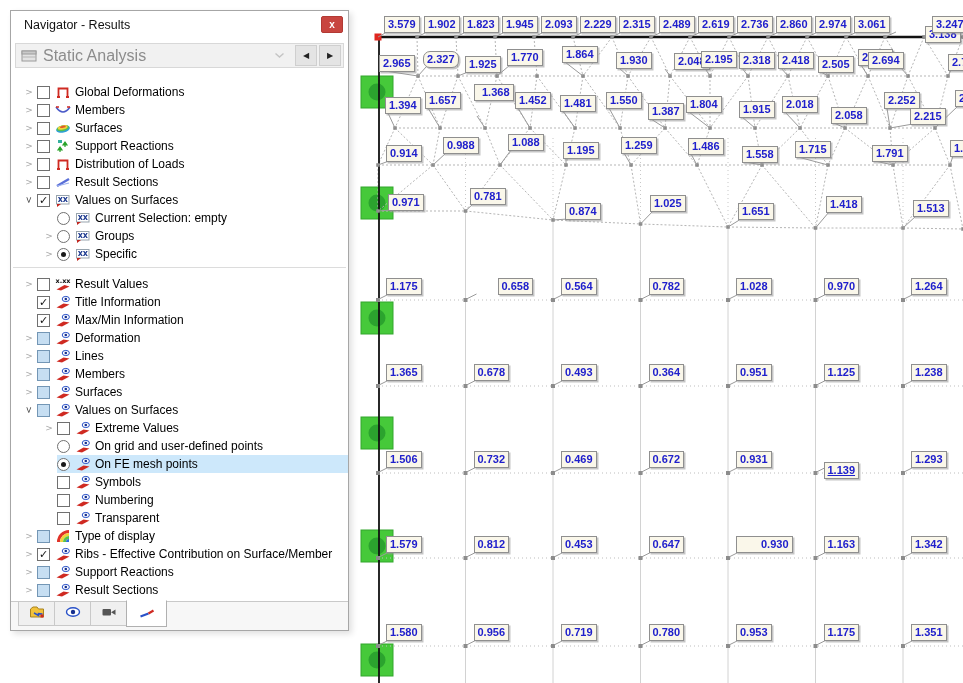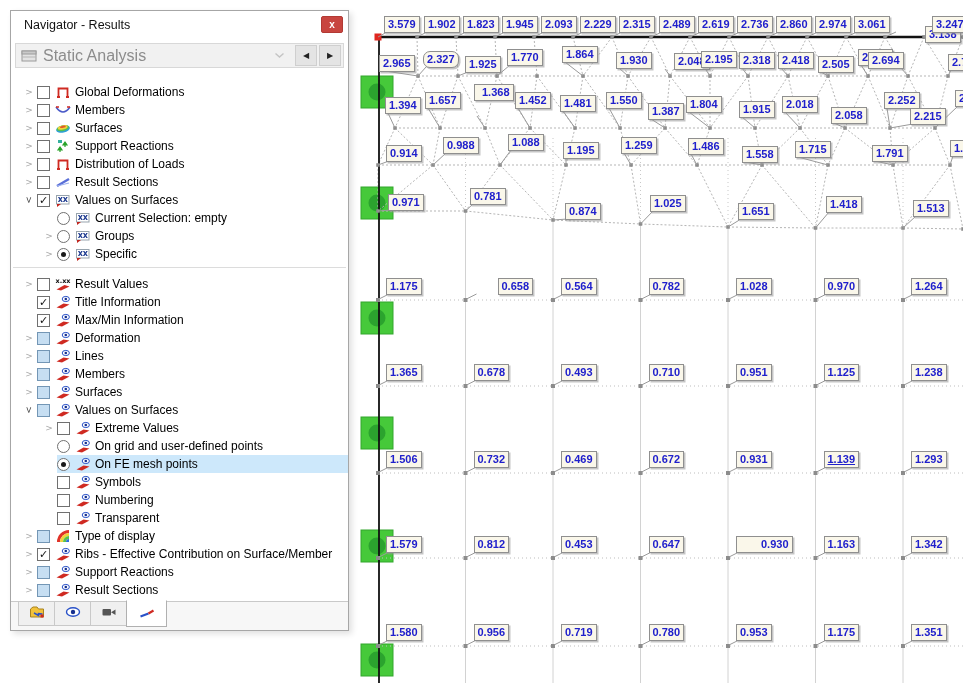--- a/index.html
+++ b/index.html
@@ -480,30 +480,30 @@
       <div class="vlabel" style="left: 386px; top: 278px;">1.175</div>
       <div class="vlabel" style="left: 473.5px; top: 278px; margin-left: 24px;">0.658</div>
       <div class="vlabel" style="left: 561px; top: 278px;">0.564</div>
       <div class="vlabel" style="left: 648.5px; top: 278px;">0.782</div>
       <div class="vlabel" style="left: 736px; top: 278px;">1.028</div>
       <div class="vlabel" style="left: 823.5px; top: 278px;">0.970</div>
       <div class="vlabel" style="left: 911px; top: 278px;">1.264</div>
       <div class="vlabel" style="left: 386px; top: 364px;">1.365</div>
       <div class="vlabel" style="left: 473.5px; top: 364px;">0.678</div>
       <div class="vlabel" style="left: 561px; top: 364px;">0.493</div>
-      <div class="vlabel" style="left: 648.5px; top: 364px;">0.710</div>
+      <div class="vlabel" style="left: 648.5px; top: 364px;">0.364</div>
       <div class="vlabel" style="left: 736px; top: 364px;">0.951</div>
       <div class="vlabel" style="left: 823.5px; top: 364px;">1.125</div>
       <div class="vlabel" style="left: 911px; top: 364px;">1.238</div>
       <div class="vlabel" style="left: 386px; top: 451px;">1.506</div>
       <div class="vlabel" style="left: 473.5px; top: 451px;">0.732</div>
       <div class="vlabel" style="left: 561px; top: 451px;">0.469</div>
       <div class="vlabel" style="left: 648.5px; top: 451px;">0.672</div>
       <div class="vlabel" style="left: 736px; top: 451px;">0.931</div>
-      <div class="vlabel" style="left: 823.5px; top: 451px; text-decoration: underline;">1.139</div>
+      <div class="vlabel" style="left: 823.5px; top: 462px; text-decoration: underline;">1.139</div>
       <div class="vlabel" style="left: 911px; top: 451px;">1.293</div>
       <div class="vlabel" style="left: 386px; top: 536px;">1.579</div>
       <div class="vlabel" style="left: 473.5px; top: 536px;">0.812</div>
       <div class="vlabel" style="left: 561px; top: 536px;">0.453</div>
       <div class="vlabel" style="left: 648.5px; top: 536px;">0.647</div>
       <div class="vlabel" style="left: 736px; top: 536px; padding-left: 24px;">0.930</div>
       <div class="vlabel" style="left: 823.5px; top: 536px;">1.163</div>
       <div class="vlabel" style="left: 911px; top: 536px;">1.342</div>
       <div class="vlabel" style="left: 386px; top: 624px;">1.580</div>
       <div class="vlabel" style="left: 473.5px; top: 624px;">0.956</div>

